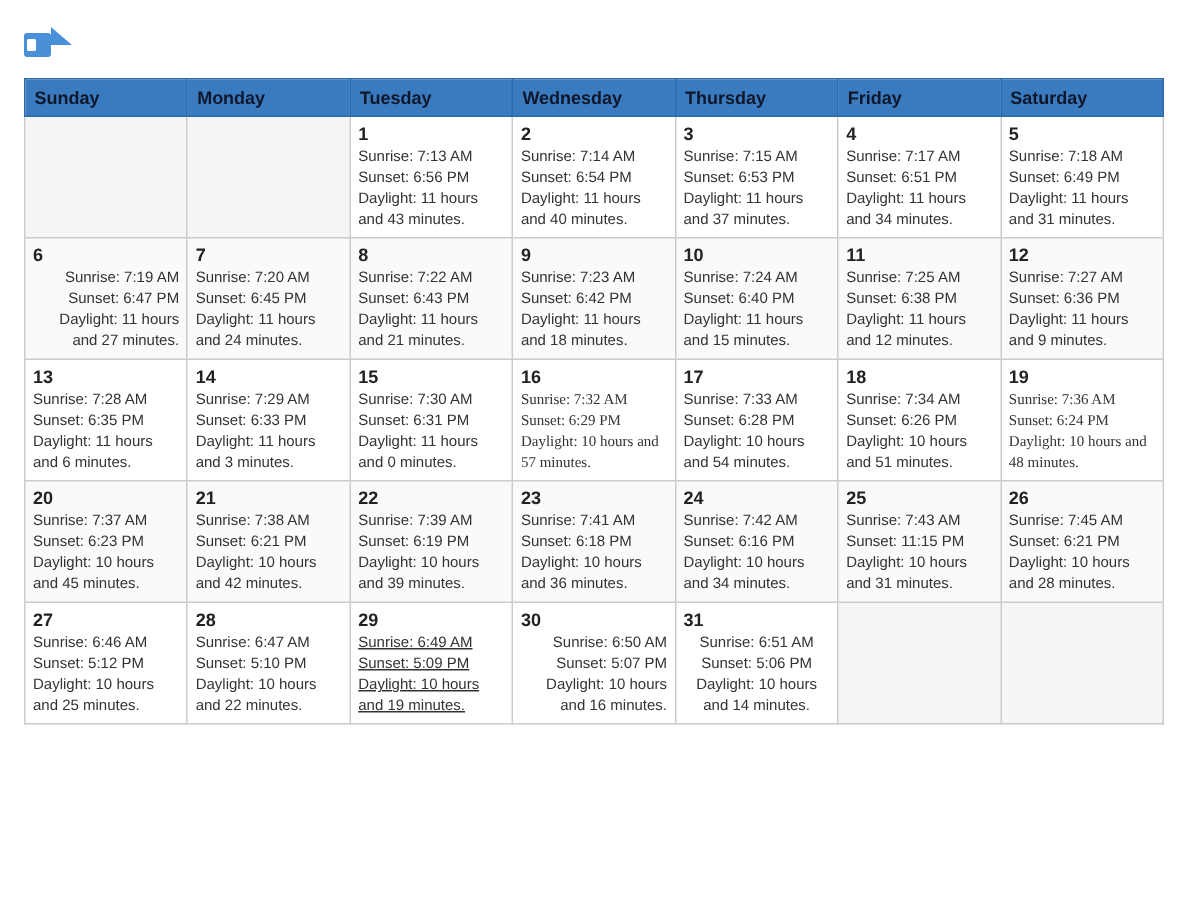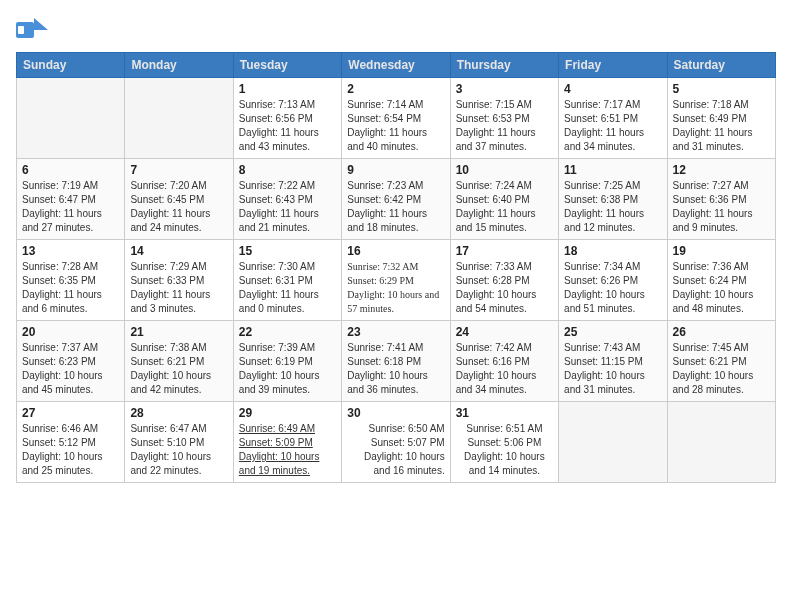--- a/index.html
+++ b/index.html
@@ -38,21 +38,21 @@
       font-size: 14px;
       color: #555;
     }
     .calendar {
       width: 100%;
       border-collapse: collapse;
       font-size: 11px;
     }
     .calendar th {
       background: #3a7abf;
-      color: #e5e5e5;
+      color: #0f172a;
       padding: 5px 6px;
       text-align: left;
       font-size: 12px;
       font-weight: bold;
       border: 1px solid #2a6aaf;
     }
     .calendar td {
       border: 1px solid #ccc;
       vertical-align: top;
       padding: 4px 5px;
@@ -144,21 +144,21 @@
         <td>
           <span class="day-num">5</span>
           <div class="day-info" style="white-space: pre-line;">Sunrise: 7:18 AM
 Sunset: 6:49 PM
 Daylight: 11 hours and 31 minutes.</div>
         </td>
       </tr>
       <tr>
         <td>
           <span class="day-num">6</span>
-          <div class="day-info" style="white-space: pre-line;">Sunrise: 7:19 AM
+          <div class="day-info" style="white-space: pre-line; text-align: right;">Sunrise: 7:19 AM
 Sunset: 6:47 PM
 Daylight: 11 hours and 27 minutes.</div>
         </td>
         <td>
           <span class="day-num">7</span>
           <div class="day-info" style="white-space: pre-line;">Sunrise: 7:20 AM
 Sunset: 6:45 PM
 Daylight: 11 hours and 24 minutes.</div>
         </td>
         <td>
@@ -224,21 +224,21 @@
 Daylight: 10 hours and 54 minutes.</div>
         </td>
         <td>
           <span class="day-num">18</span>
           <div class="day-info" style="white-space: pre-line;">Sunrise: 7:34 AM
 Sunset: 6:26 PM
 Daylight: 10 hours and 51 minutes.</div>
         </td>
         <td>
           <span class="day-num">19</span>
-          <div class="day-info" style="white-space: pre-line;">Sunrise: 7:36 AM
+          <div class="day-info" style="white-space: pre-line; font-family: Liberation Serif, serif;">Sunrise: 7:36 AM
 Sunset: 6:24 PM
 Daylight: 10 hours and 48 minutes.</div>
         </td>
       </tr>
       <tr>
         <td>
           <span class="day-num">20</span>
           <div class="day-info" style="white-space: pre-line;">Sunrise: 7:37 AM
 Sunset: 6:23 PM
 Daylight: 10 hours and 45 minutes.</div>

